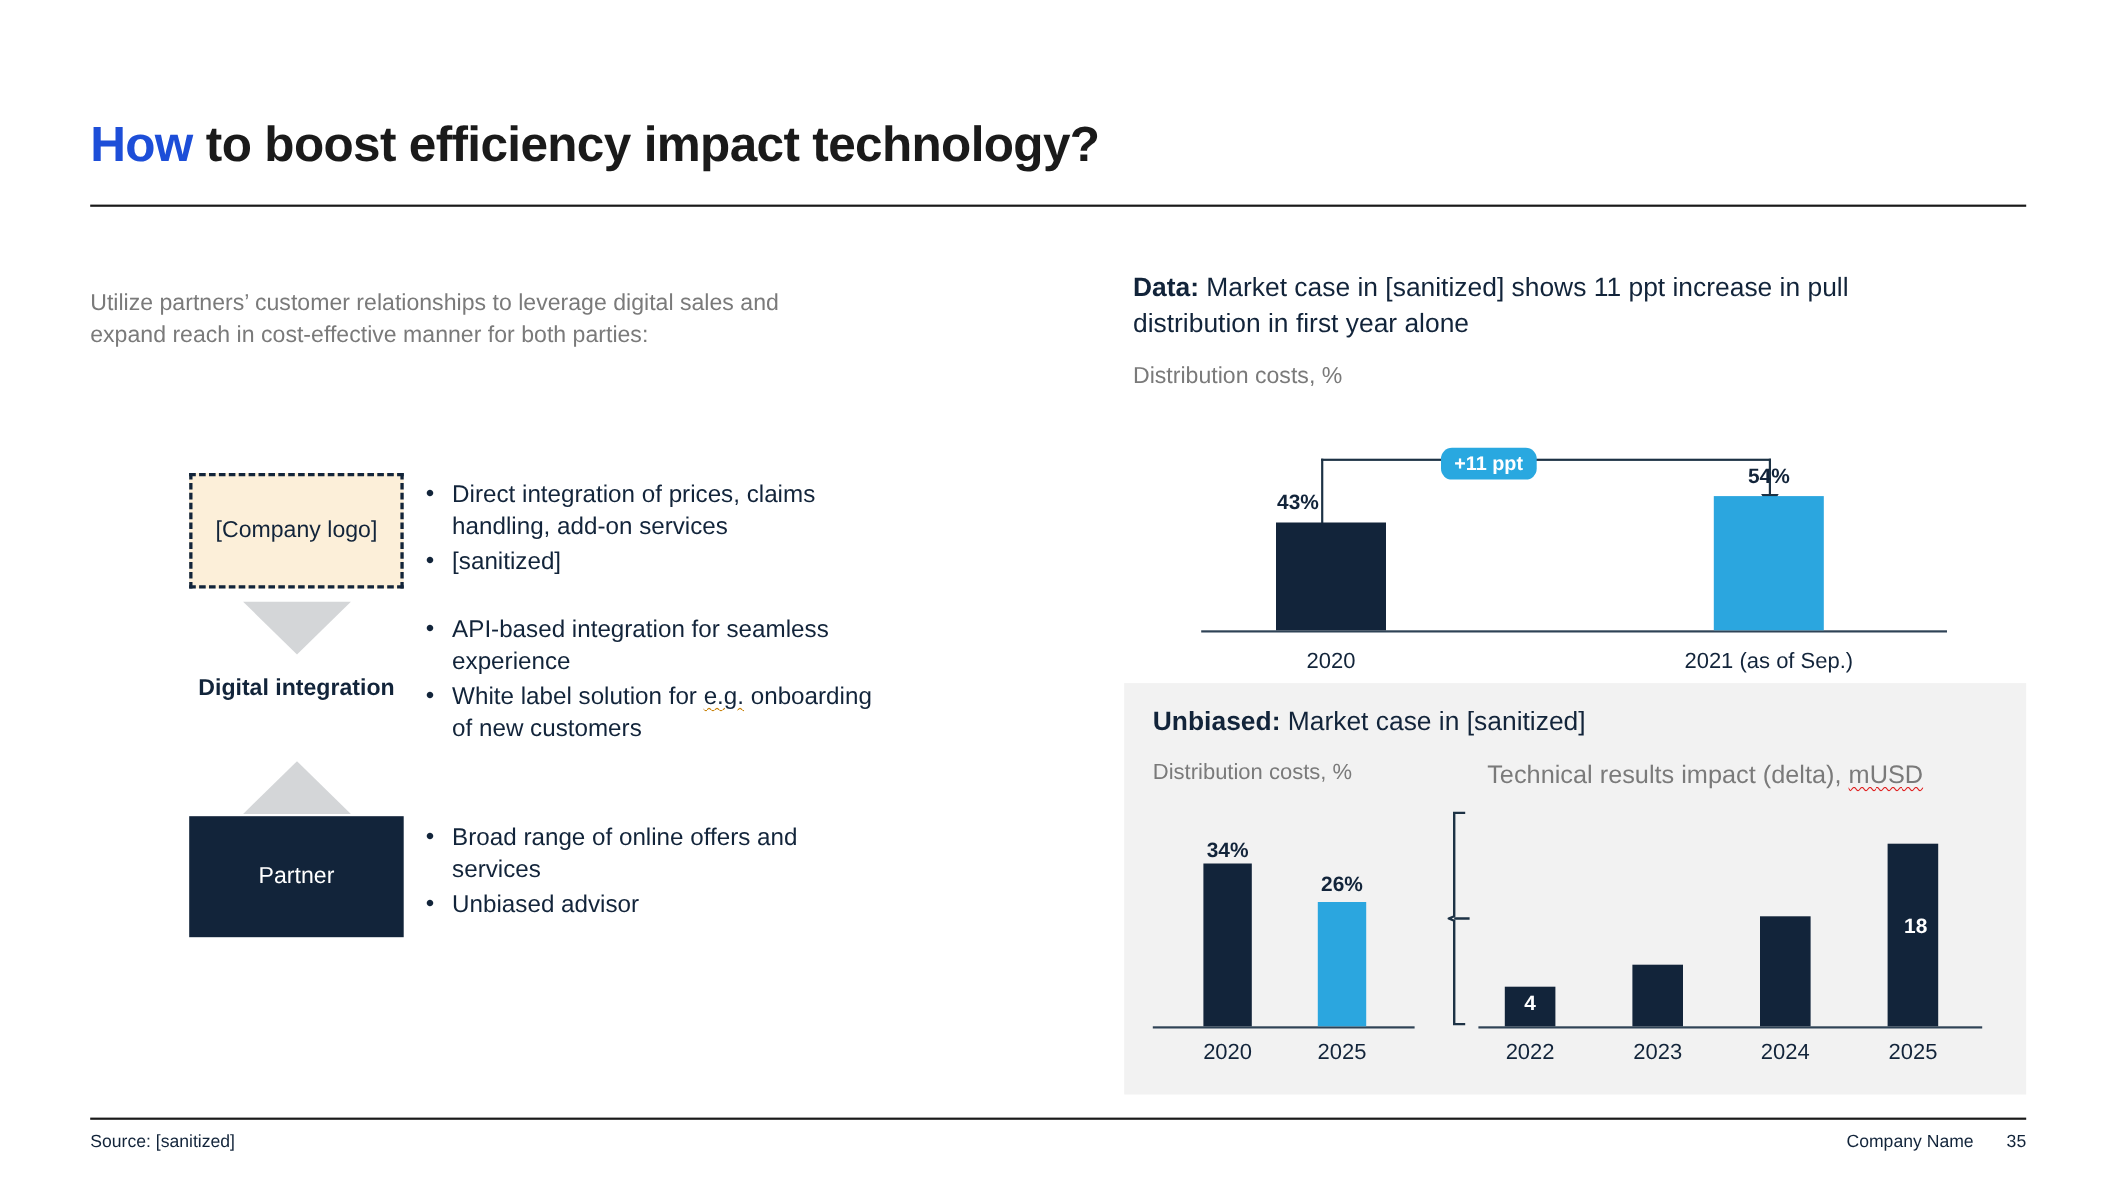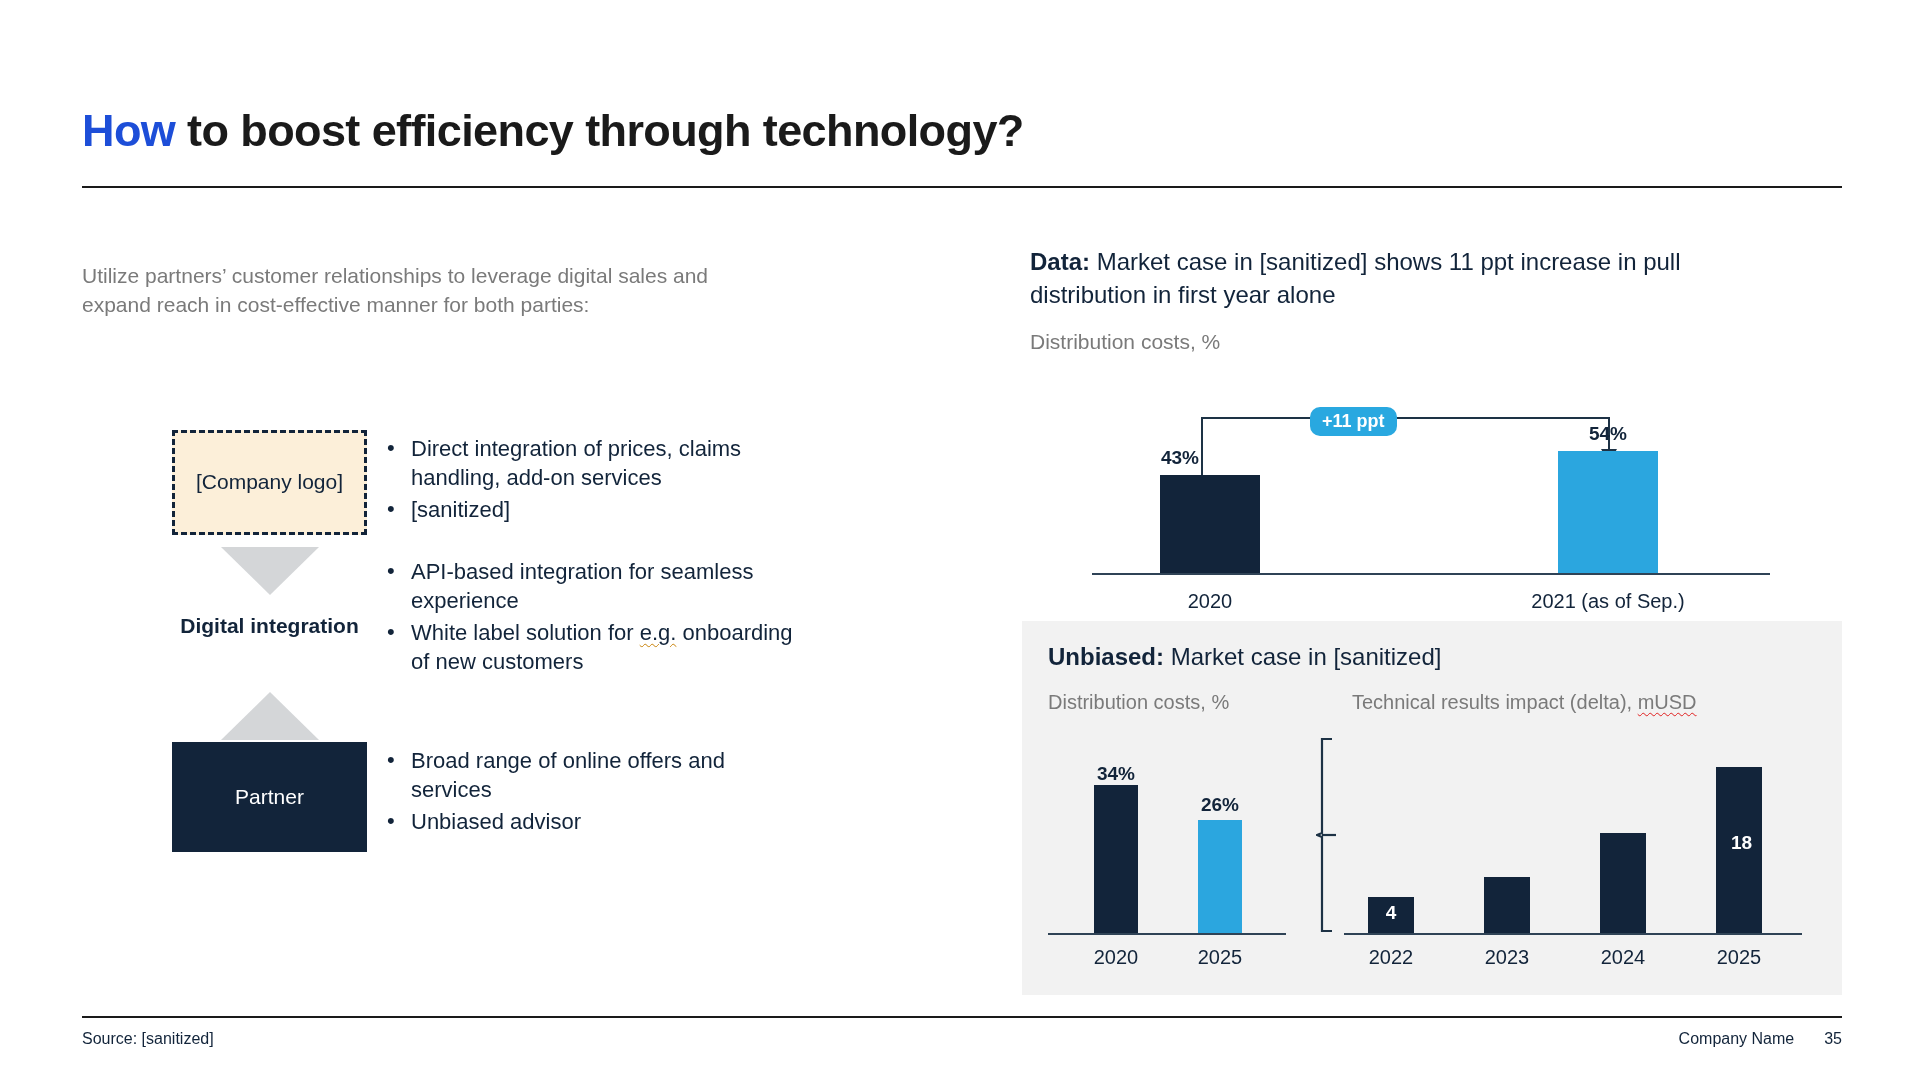--- a/index.html
+++ b/index.html
@@ -272,21 +272,21 @@
   }
   .sub-a {
     position: absolute;
     left: 0; top: 0;
     font-size: 20px;
     color: #7a7a7a;
   }
   .sub-b {
     position: absolute;
     left: 304px; top: 0;
-    font-size: 20px;
+    font-size: 23px;
     color: #7a7a7a;
     text-align: center;
   }
 
   .mini {
     position: absolute;
     bottom: 22px;
   }
   .mini-axis {
     position: absolute;
@@ -351,21 +351,21 @@
     align-items: baseline;
   }
   .page-num { font-weight: normal; }
 </style>
 </head>
 <body>
 
 <div class="slide">
 
   <div class="title-wrap">
-    <div class="title"><span class="accent">How</span><span> to boost efficiency through technology?</span></div>
+    <div class="title"><span class="accent">How</span><span> to boost efficiency impact technology?</span></div>
   </div>
   <div class="title-rule"></div>
 
   <div class="left-col">
     <div class="sub-line">Utilize partners’ customer relationships to leverage digital sales and expand reach in cost-effective manner for both parties:</div>
   </div>
 
   <div class="diagram">
 
     <div class="dg-row">

